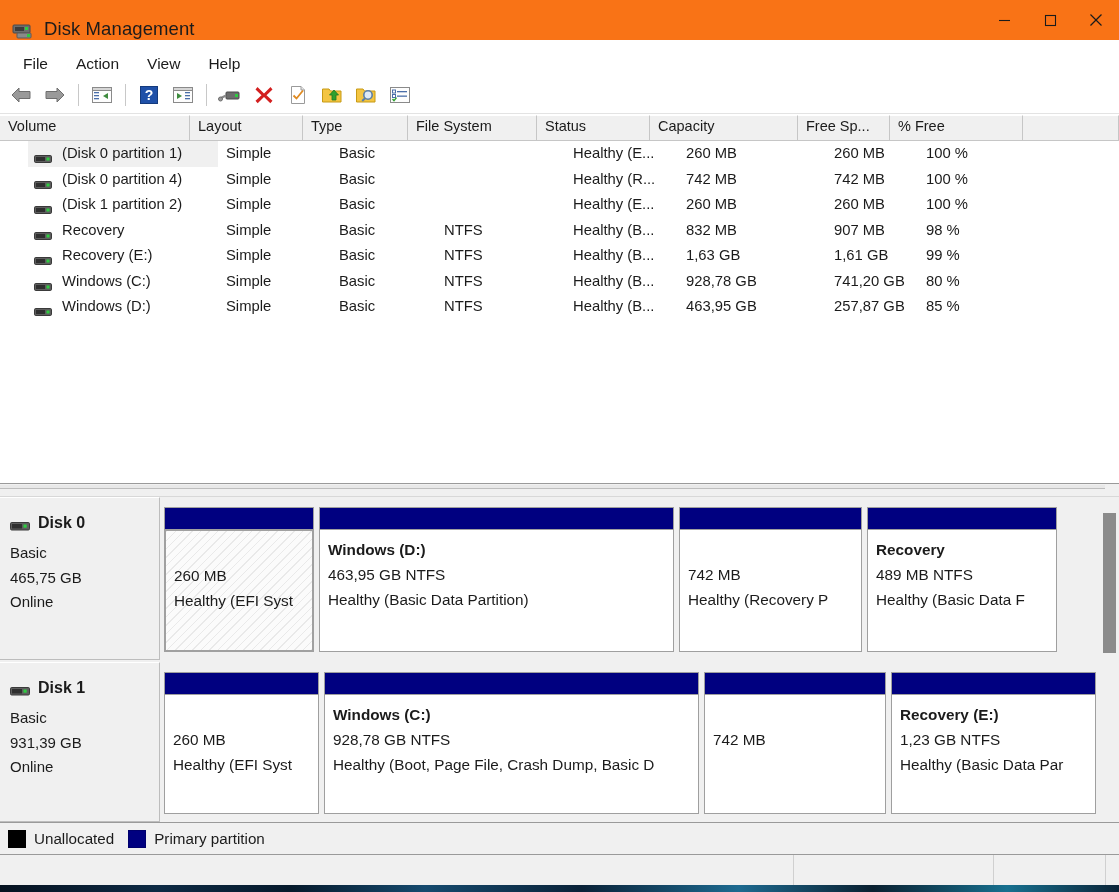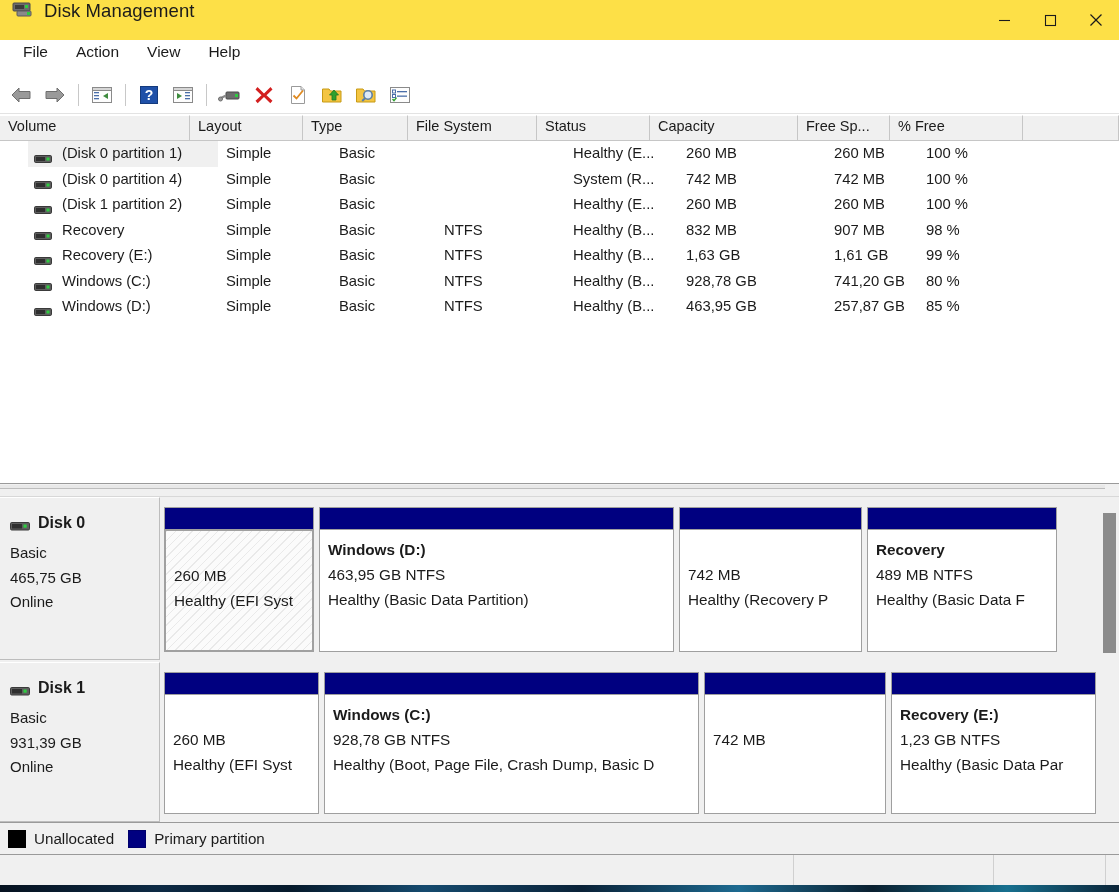--- a/index.html
+++ b/index.html
@@ -12,22 +12,22 @@
   }
   #app {
     position: relative;
     width: 1119px; height: 892px;
     background: #ffffff;
   }
 
   
   .titlebar {
     position: absolute; left: 0; top: 0; width: 1119px; height: 40px;
-    background: #fde047;
-    display: flex; align-items: flex-start;
+    background: #f97316;
+    display: flex; align-items: flex-end;
   }
   .title-icon {
     width: 22px; height: 18px; margin-left: 12px; margin-right: 10px;
     position: relative; flex: none;
   }
   .title-text {
     font-size: 18.5px; color: #1b1b1b; letter-spacing: .1px;
   }
   .win-buttons {
     position: absolute; right: 0; top: 0; height: 40px;
@@ -36,21 +36,21 @@
   .win-btn {
     width: 46px; display: flex; align-items: center; justify-content: center;
     color: #1b1b1b;
   }
   .win-btn svg { display: block; }
 
   
   .menubar {
     position: absolute; left: 0; top: 40px; width: 924px; height: 36px;
     background: #ffffff;
-    display: flex; align-items: flex-start; padding-left: 10px;
+    display: flex; align-items: flex-end; padding-left: 10px;
   }
   .menu-item {
     font-size: 15.5px; color: #1b1b1b; padding: 3px 13px; margin-right: 2px;
   }
 
   
   .toolbar {
     position: absolute; left: 0; top: 76px; width: 1119px; height: 38px;
     background: #ffffff;
     display: flex; align-items: center; padding-left: 4px;
@@ -374,21 +374,21 @@
             <span class="vol-icon"><svg width="18" height="11" viewBox="0 0 18 11">
                 <rect x="0.5" y="1.5" width="17" height="7" rx="1.2" fill="#5e5e5e" stroke="#3a3a3a"></rect>
                 <rect x="2" y="3" width="9" height="4" fill="#2f2f2f"></rect>
                 <rect x="12.5" y="3.5" width="3" height="3" fill="#2ecc40"></rect>
               </svg></span>
             <span class="vol-name">(Disk 0 partition 4)</span>
           </div>
           <div class="cell" style="width: 113px; padding-left: 8px;">Simple</div>
           <div class="cell" style="width: 105px; padding-left: 8px;">Basic</div>
           <div class="cell" style="width: 129px; padding-left: 8px;"></div>
-          <div class="cell" style="width: 113px; padding-left: 8px;">System (R...</div>
+          <div class="cell" style="width: 113px; padding-left: 8px;">Healthy (R...</div>
           <div class="cell" style="width: 148px; padding-left: 8px;">742 MB</div>
           <div class="cell" style="width: 92px; padding-left: 8px;">742 MB</div>
           <div class="cell" style="width: 133px; padding-left: 8px;">100 %</div>
         </div>
         <div class="vrow">
           <div class="cell cell-volume" style="width: 190px;">
             <span class="vol-icon"><svg width="18" height="11" viewBox="0 0 18 11">
                 <rect x="0.5" y="1.5" width="17" height="7" rx="1.2" fill="#5e5e5e" stroke="#3a3a3a"></rect>
                 <rect x="2" y="3" width="9" height="4" fill="#2f2f2f"></rect>
                 <rect x="12.5" y="3.5" width="3" height="3" fill="#2ecc40"></rect>

